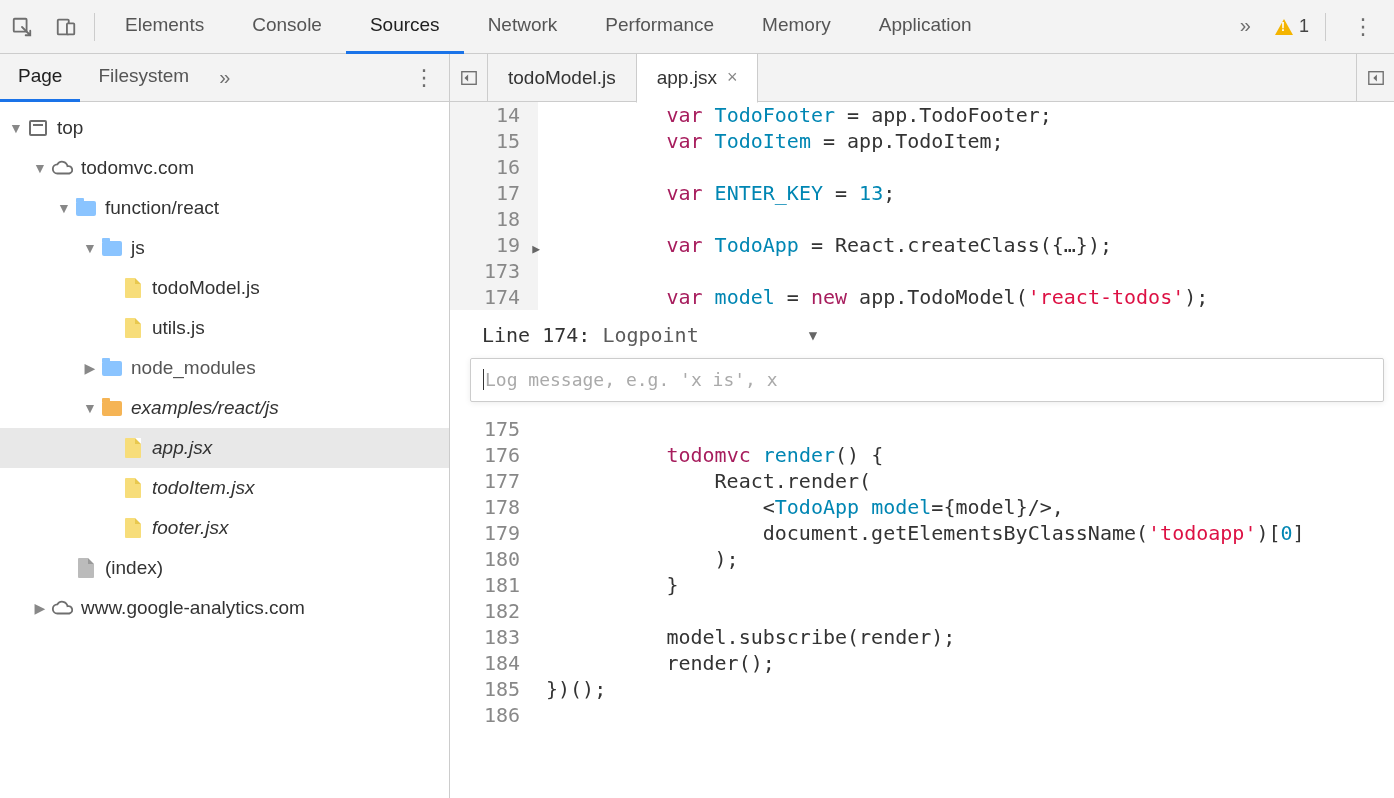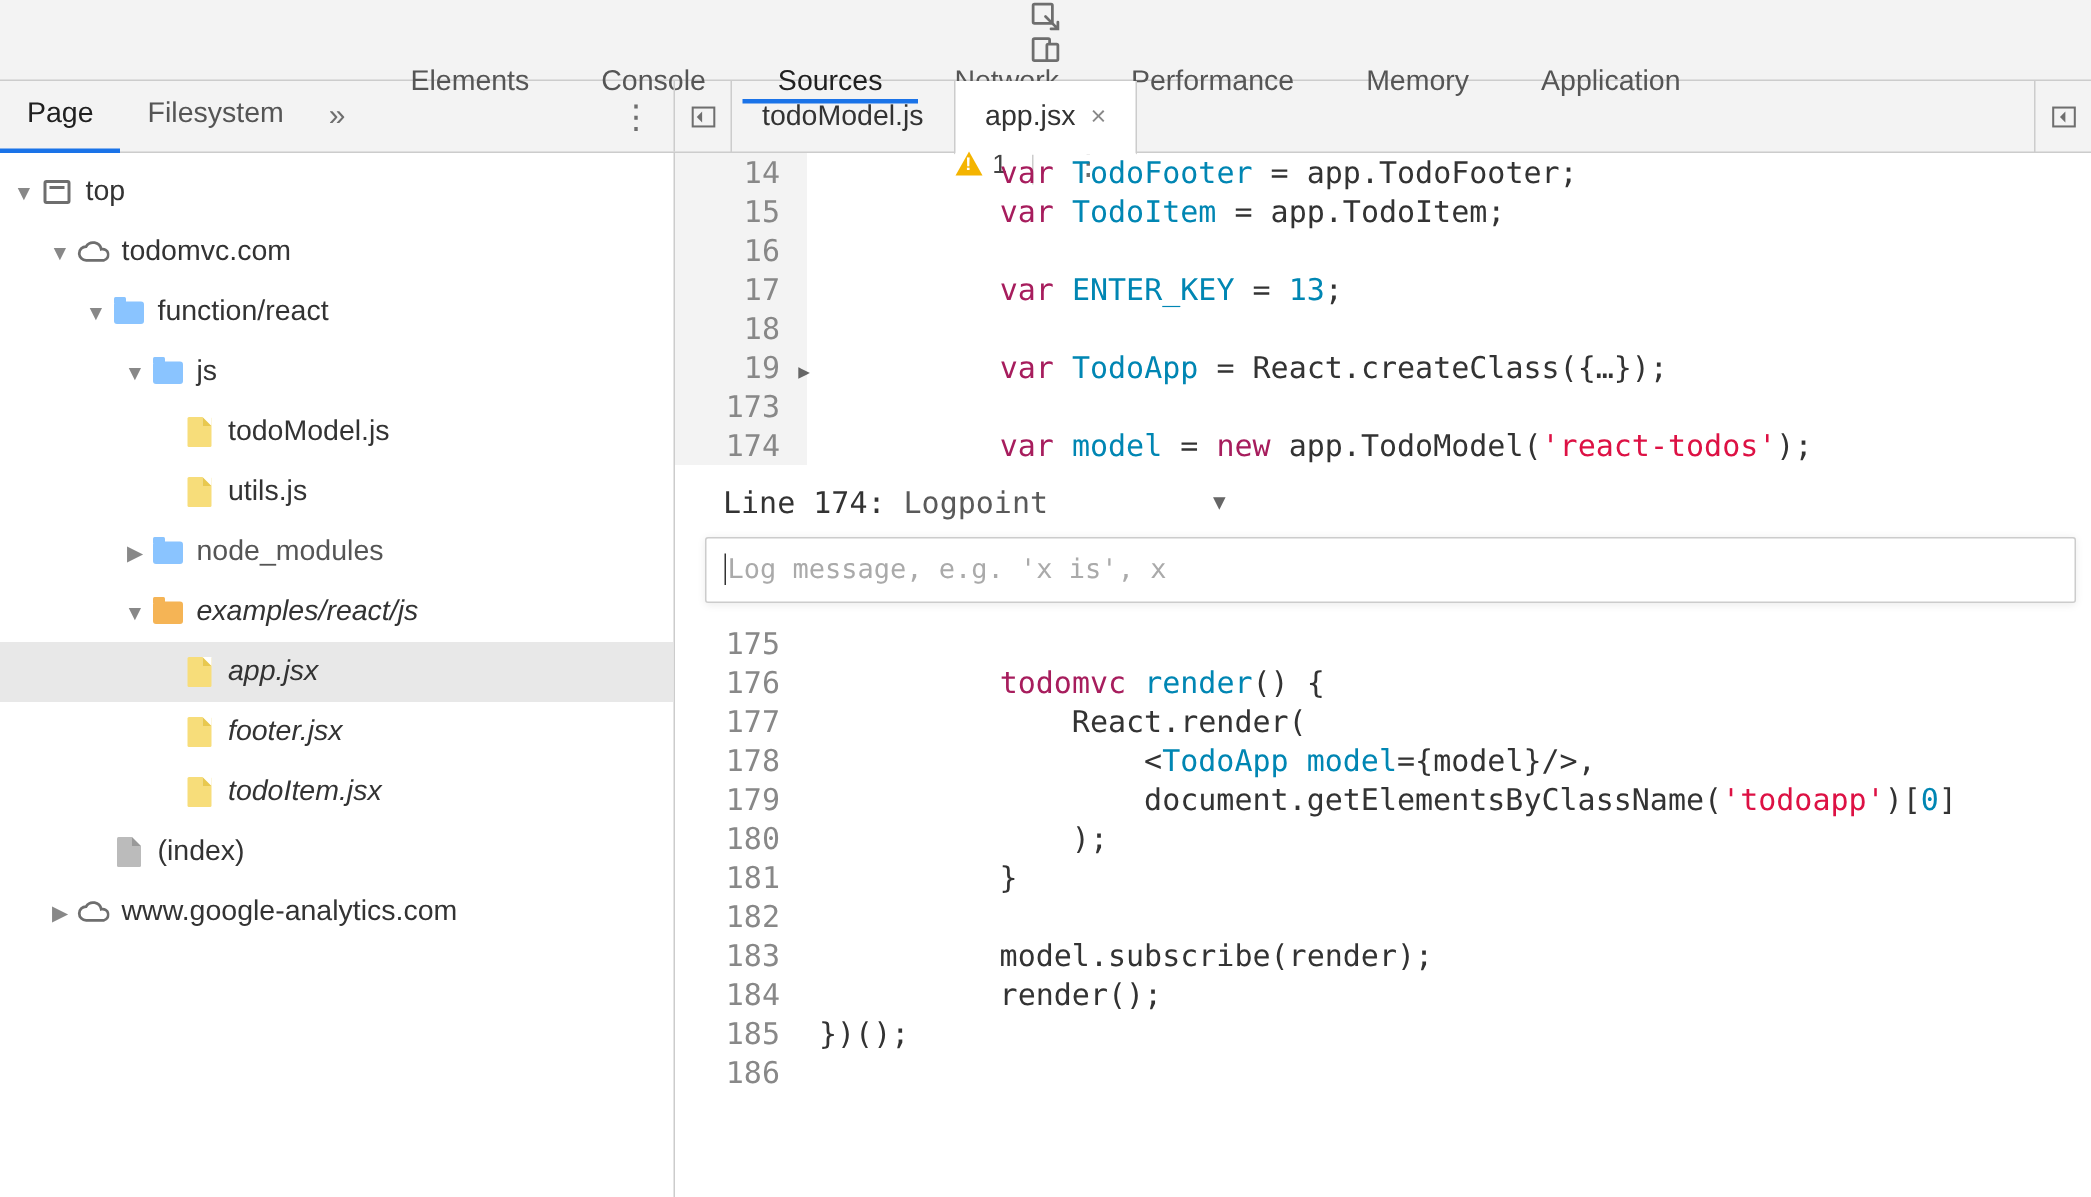--- a/index.html
+++ b/index.html
@@ -1,17 +1,17 @@
 <!DOCTYPE html>
 <html><head>
 <meta charset="utf-8">
 <style>
 * { box-sizing: border-box; margin: 0; padding: 0; }
 body { font-family: "Helvetica Neue", Arial, sans-serif; font-size: 13px; color: #333; background: #fff; width: 1394px; height: 798px; overflow: hidden; }
-.topbar { height: 54px; border-bottom: 1px solid #ccc; display: flex; align-items: center; background: #f3f3f3; flex-direction: column; }
+.topbar { height: 54px; border-bottom: 1px solid #ccc; display: flex; align-items: center; background: #f3f3f3; }
 .topbar .icon-btn { width: 44px; height: 54px; display:flex; align-items:center; justify-content:center; color:#6e6e6e; cursor:pointer; }
 .vsep { width:1px; height:28px; background:#ccc; margin:0 6px; }
 .tabrow { display:flex; height:54px; align-items:stretch; flex:1; }
 .tabrow .tab { padding:0 24px; display:flex; align-items:center; font-size:19px; color:#555; cursor:pointer; border-bottom:3px solid transparent; }
 .tabrow .tab.active { color:#202020; border-bottom-color:#1a73e8; }
 .topbar .right { display:flex; align-items:center; padding-right:10px; gap:10px; }
 .warn { display:flex; align-items:center; gap:6px; font-size:18px; color:#444; }
 .warn-tri { width:0;height:0;border-left:9px solid transparent;border-right:9px solid transparent;border-bottom:16px solid #f4b400; position:relative; }
 .warn-tri::after { content:"!"; position:absolute; left:-3px; top:1px; font-size:12px; font-weight:bold; color:#fff; }
 .kebab { font-size:22px; color:#6e6e6e; padding:0 10px; cursor:pointer; }
@@ -210,27 +210,27 @@
     <div class="tree-row selected" style="padding-left:122px">
         <span class="ico">
           <span class="ico-file"></span>
         </span>
         <span class="italic">app.jsx</span>
       </div>
     <div class="tree-row" style="padding-left:122px">
         <span class="ico">
           <span class="ico-file"></span>
         </span>
+        <span class="italic">todoItem.jsx</span>
+      </div>
+    <div class="tree-row" style="padding-left:122px">
+        <span class="ico">
+          <span class="ico-file"></span>
+        </span>
         <span class="italic">footer.jsx</span>
-      </div>
-    <div class="tree-row" style="padding-left:122px">
-        <span class="ico">
-          <span class="ico-file"></span>
-        </span>
-        <span class="italic">todoItem.jsx</span>
       </div>
     <div class="tree-row" style="padding-left:56px">
         <span class="tri none"></span>
         <span class="ico">
           <span class="ico-file gray"></span>
         </span>
         <span>(index)</span>
       </div>
     <div class="tree-row" style="padding-left:32px">
         <span class="tri right"></span>

